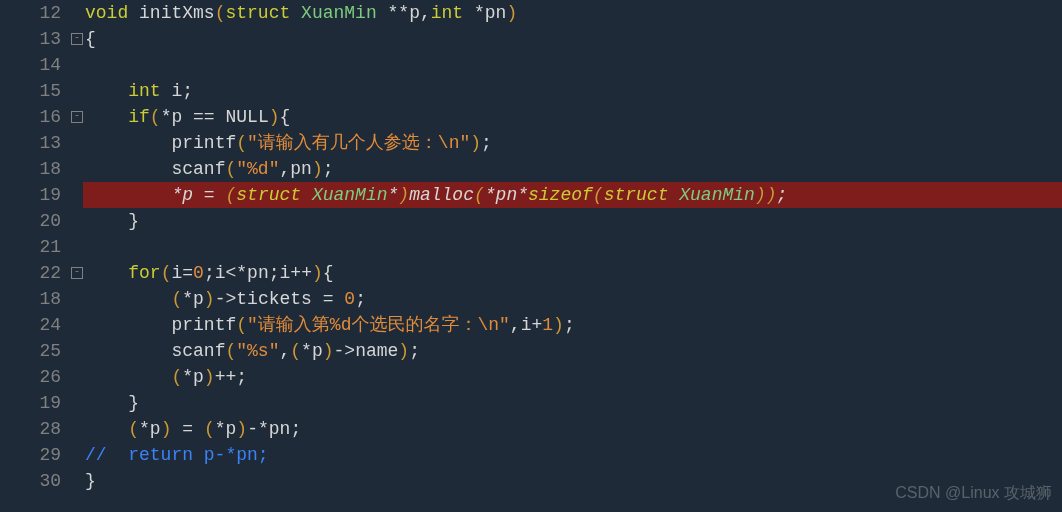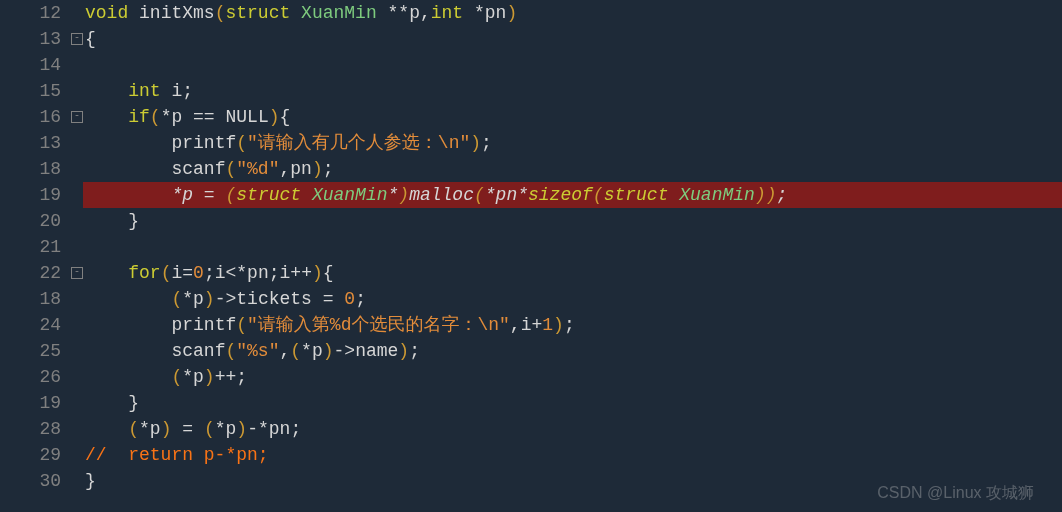--- a/index.html
+++ b/index.html
@@ -61,24 +61,24 @@
   }
   .kw   { color: #cccc33; }
   .type { color: #7ecb7e; }
   .id   { color: #d6d6d6; }
   .fn   { color: #d6d6d6; }
   .op   { color: #d6d6d6; }
   .punc { color: #d6d6d6; }
   .paren{ color: #cc9933; }
   .str  { color: #e28c3a; }
   .num  { color: #e28c3a; }
-  .cmt  { color: #f97316; font-family: Liberation Mono, monospace; }
+  .cmt  { color: #3b82f6; font-family: Liberation Mono, monospace; }
   .watermark {
     position: absolute;
-    right: 28px;
+    right: 10px;
     bottom: 6px;
     color: rgba(200,200,200,0.35);
     font-family: sans-serif;
     font-size: 16px;
     pointer-events: none;
   }
 </style>
 </head>
 <body>
 

